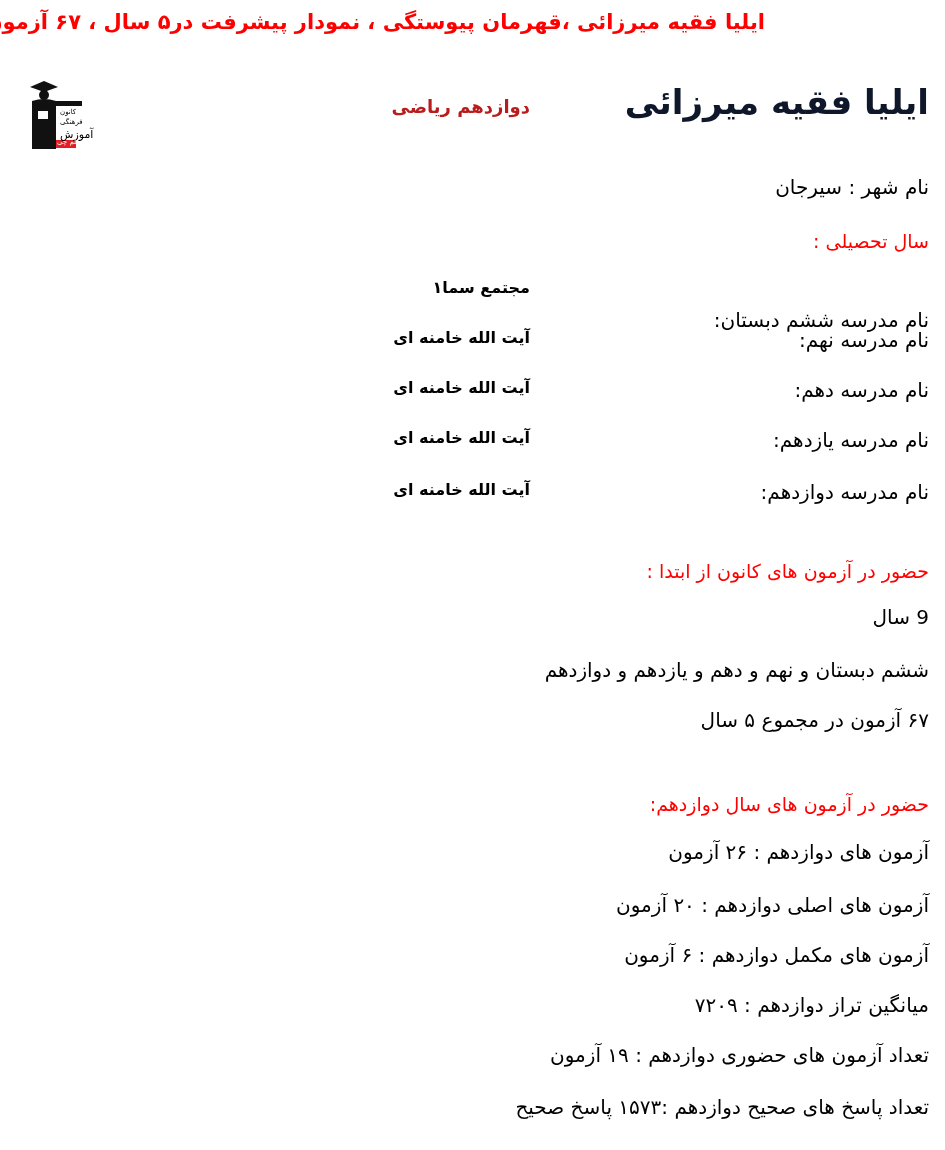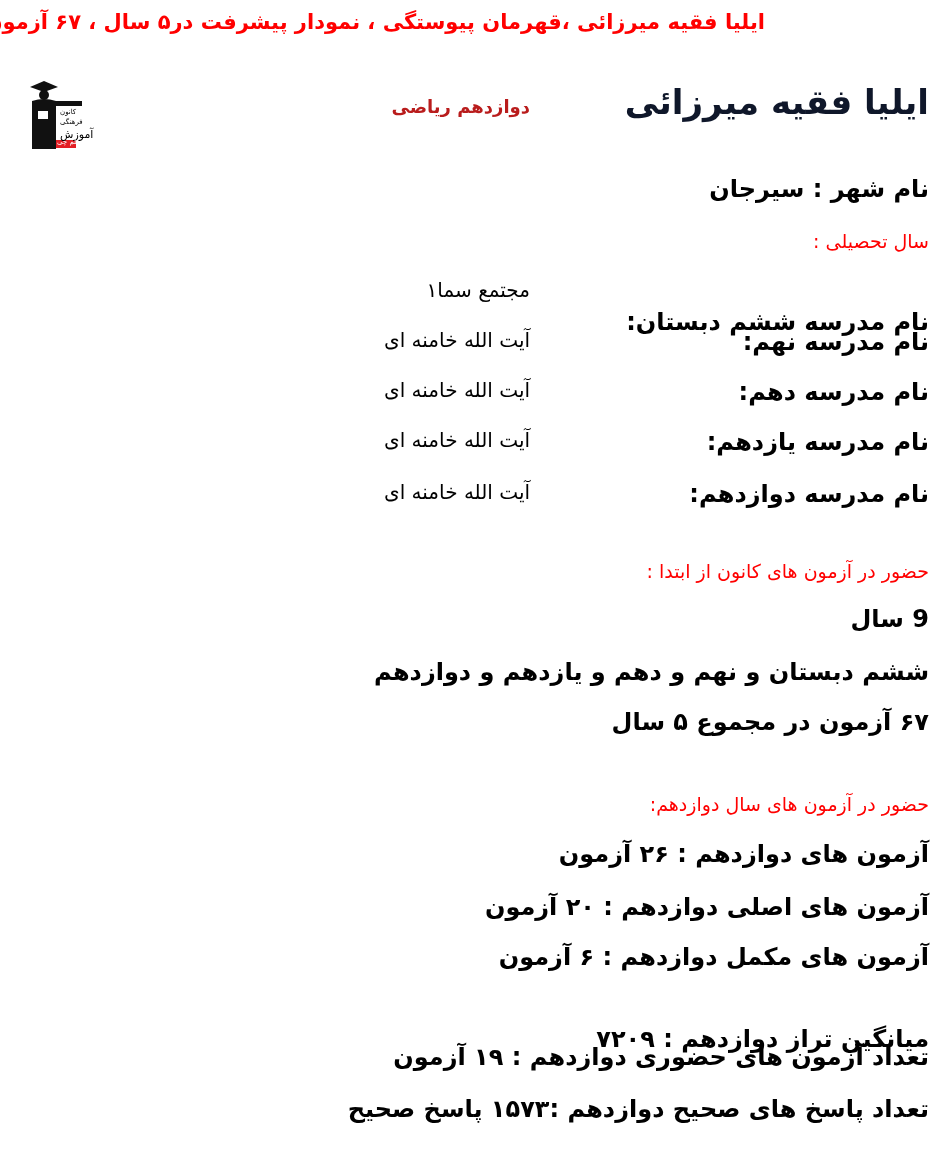--- a/index.html
+++ b/index.html
@@ -3,23 +3,23 @@
 <meta charset="utf-8">
 <style>
   html, body { margin:0; padding:0; background:#ffffff; }
   body { width:945px; height:1150px; position:relative; overflow:hidden;
          font-family:"DejaVu Sans", sans-serif; direction:rtl; color:#000; }
   .abs { position:absolute; white-space:nowrap; }
   .top-title { top:10px; right:180px; color:#ff0000; font-size:21px; font-weight:bold; }
   .name-title { top:82px; right:16px; color:#0f172a; font-size:34px; font-weight:bold; }
   .grade { top:96px; right:415px; color:#b91c1c; font-size:18px; font-weight:bold; }
   .logo { top:75px; left:24px; width:68px; height:76px; }
-  .line { right:16px; font-size:24px; font-weight:bold; }
+  .line { right:16px; font-size:20px; font-weight:normal; }
   .red { color:#ff0000; font-weight:normal; font-size:19px; }
-  .val { right:415px; font-size:20px; font-weight:normal; }
+  .val { right:415px; font-size:16px; font-weight:bold; }
 </style>
 </head>
 <body>
 
 <div class="abs top-title">ایلیا فقیه میرزائی ،قهرمان پیوستگی ، نمودار پیشرفت در۵ سال ، ۶۷ آزمون</div>
 
 <div class="abs logo">
   <svg width="68" height="76" viewBox="0 0 68 76">
     <polygon points="6,12 20,6 34,12 20,17" fill="#111"></polygon>
     <circle cx="20" cy="20" r="5" fill="#111"></circle>
@@ -53,15 +53,15 @@
 
 <div class="abs line red" style="top:560px;">حضور در آزمون های کانون از ابتدا :</div>
 <div class="abs line" style="top:605px;">9 سال</div>
 <div class="abs line" style="top:658px;">ششم دبستان و نهم و دهم و یازدهم و دوازدهم</div>
 <div class="abs line" style="top:708px;">۶۷ آزمون در مجموع ۵ سال</div>
 
 <div class="abs line red" style="top:793px;">حضور در آزمون های سال دوازدهم:</div>
 <div class="abs line" style="top:840px;">آزمون های دوازدهم : ۲۶ آزمون</div>
 <div class="abs line" style="top:893px;">آزمون های اصلی دوازدهم : ۲۰ آزمون</div>
 <div class="abs line" style="top:943px;">آزمون های مکمل دوازدهم : ۶ آزمون</div>
-<div class="abs line" style="top:993px;margin-top:32px;">میانگین تراز دوازدهم : ۷۲۰۹</div>
+<div class="abs line" style="top:993px;">میانگین تراز دوازدهم : ۷۲۰۹</div>
 <div class="abs line" style="top:1043px;">تعداد آزمون های حضوری دوازدهم : ۱۹ آزمون</div>
 <div class="abs line" style="top:1095px;">تعداد پاسخ های صحیح دوازدهم :۱۵۷۳ پاسخ صحیح</div>
 
 </body></html>

